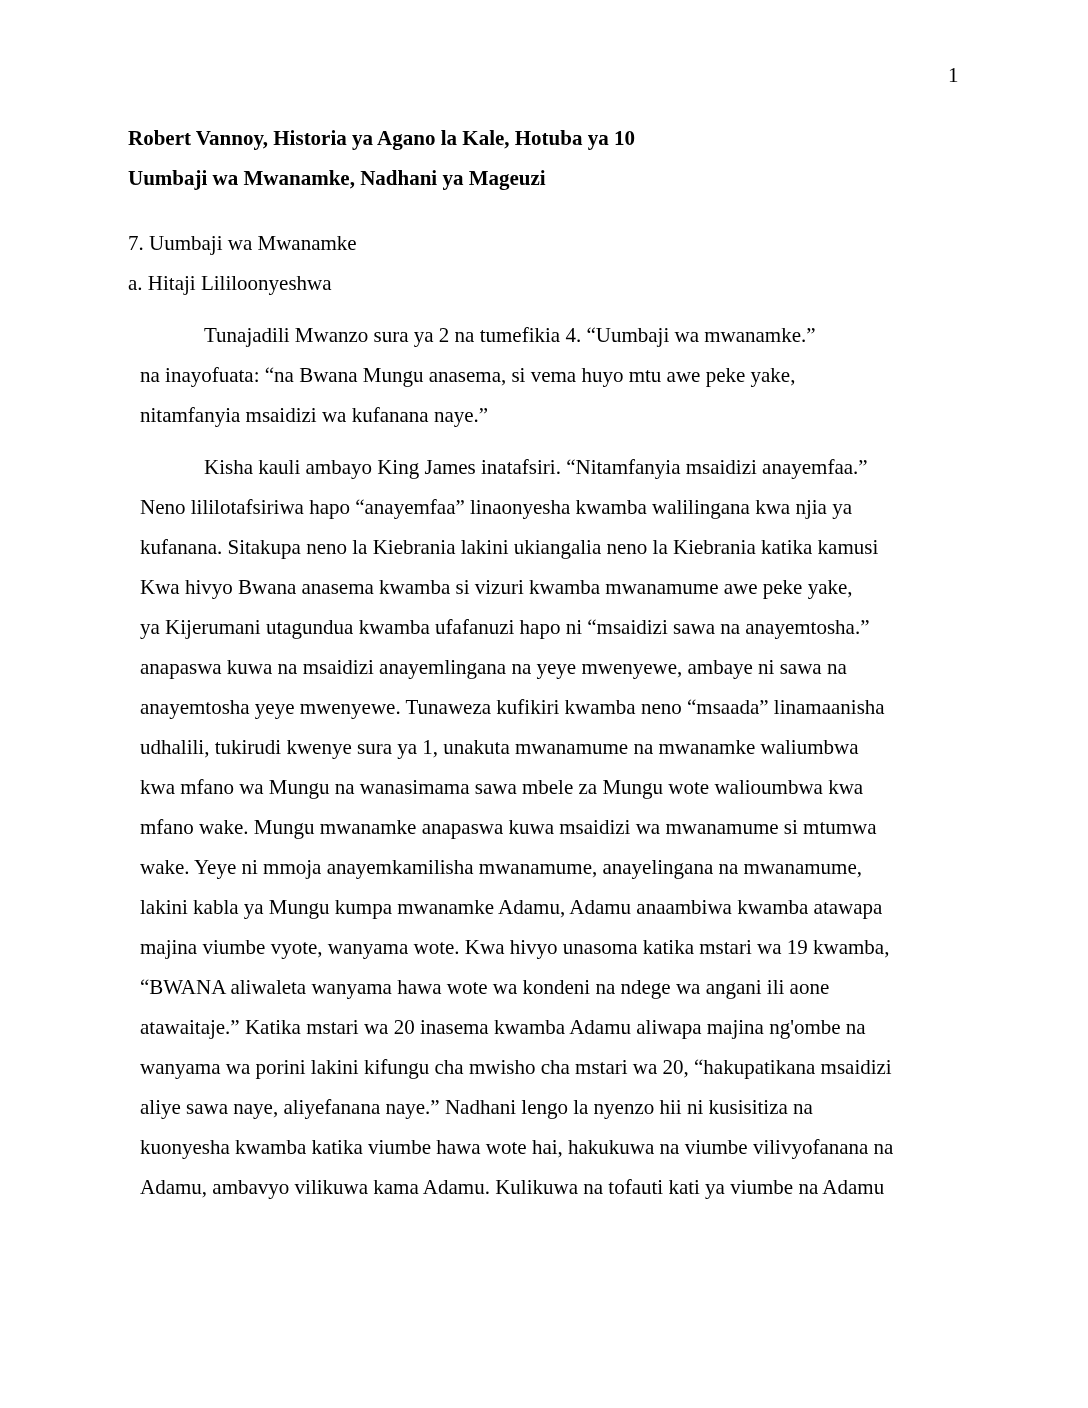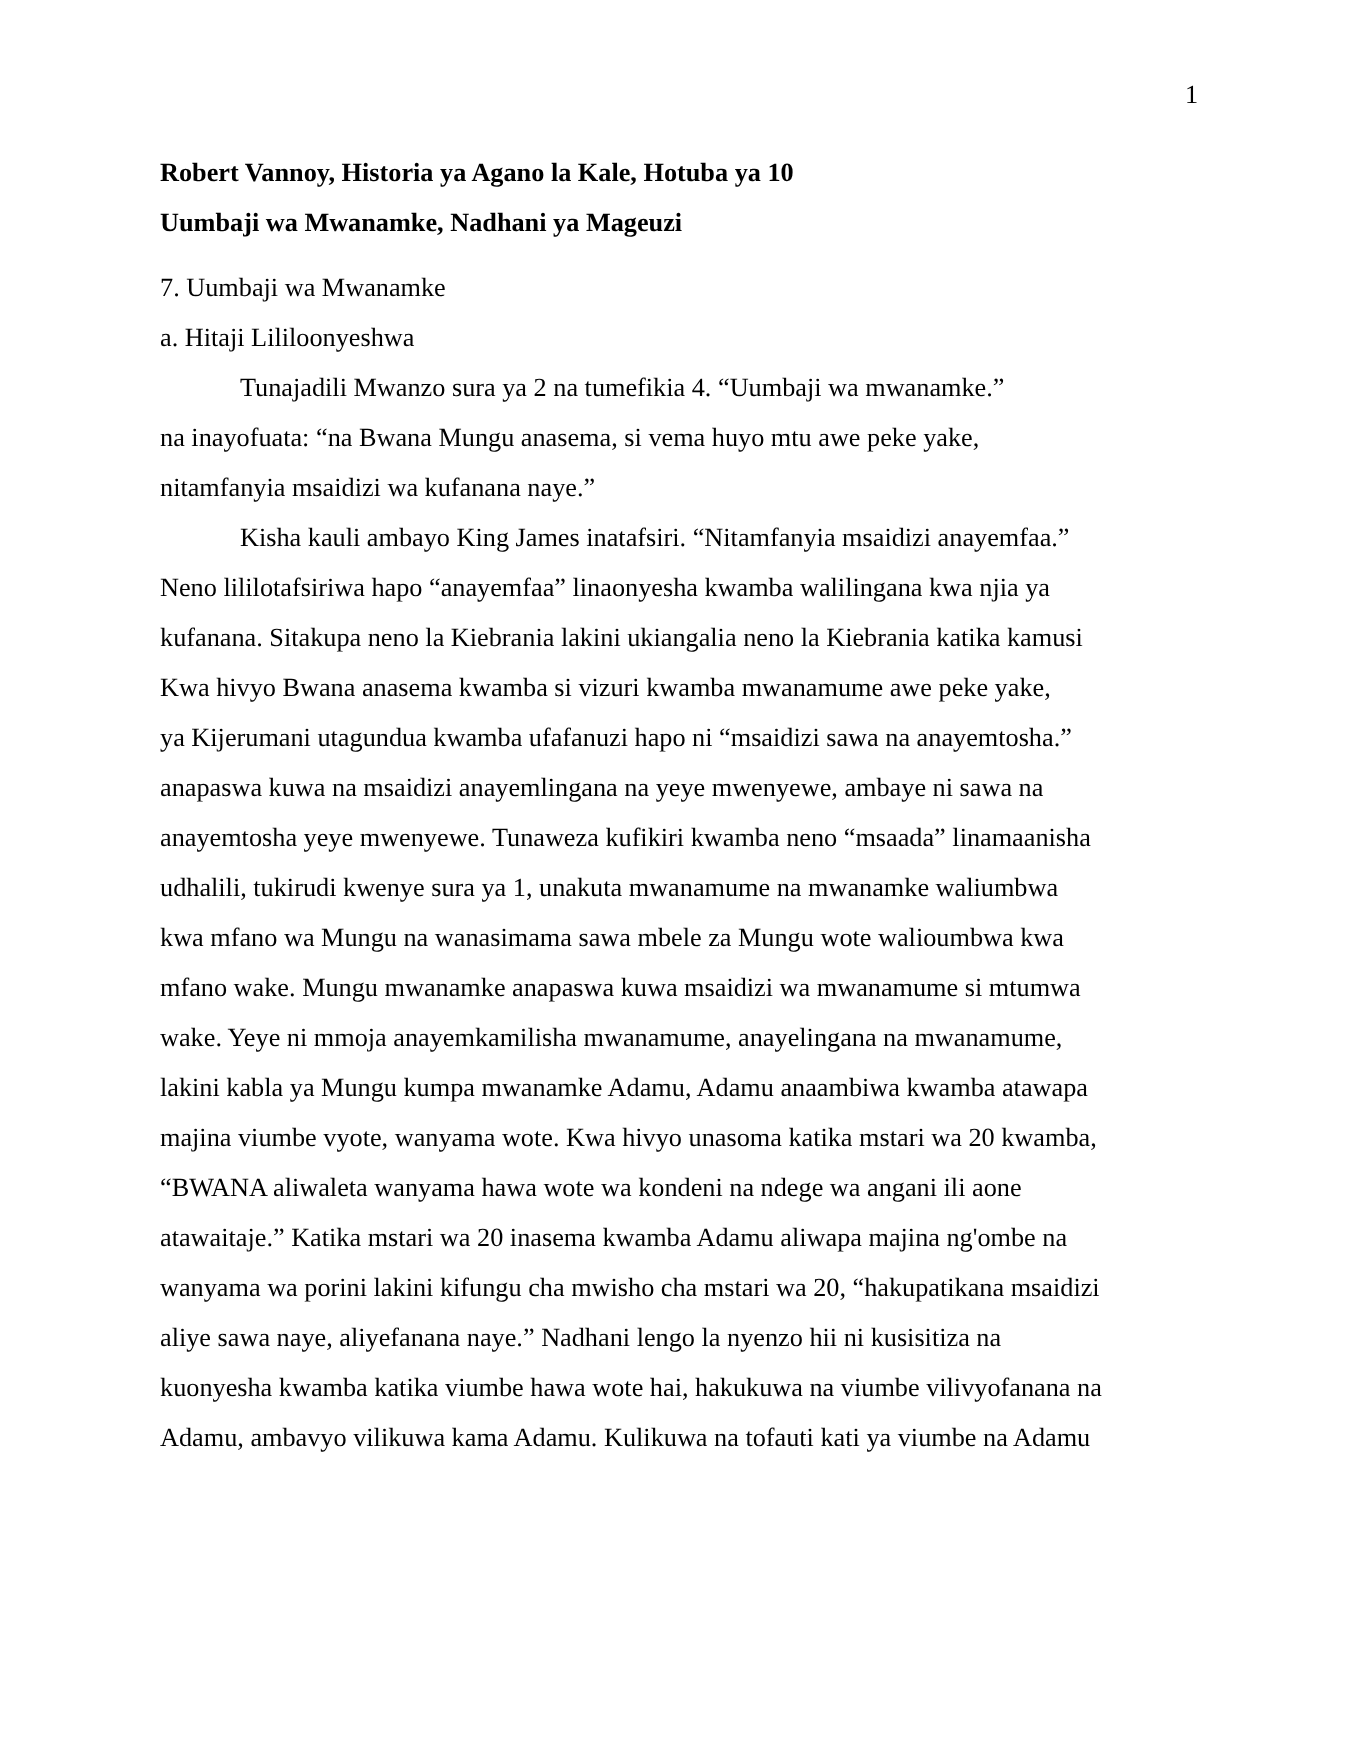--- a/index.html
+++ b/index.html
@@ -25,23 +25,23 @@
     left: 128px;
     top: 118px;
     width: 832px;
   }
   .line {
     display: block;
     height: 40px;
     line-height: 40px;
     white-space: nowrap;
   }
-  .title-block { margin-bottom: 12px; }
+  .title-block { margin-bottom: 25px; }
   .title-block .line { font-weight: bold; }
-  .paragraph { margin: 0; }
+  .paragraph { margin: 12px; }
   .paragraph .line.first { padding-left: 64px; }
 </style>
 </head>
 <body>
 
 <div class="page-number">1</div>
 
 <div class="content">
 
   <header class="title-block">
@@ -66,21 +66,21 @@
         <span class="line">kufanana. Sitakupa neno la Kiebrania lakini ukiangalia neno la Kiebrania katika kamusi</span>
         <span class="line">Kwa hivyo Bwana anasema kwamba si vizuri kwamba mwanamume awe peke yake,</span>
         <span class="line">ya Kijerumani utagundua kwamba ufafanuzi hapo ni “msaidizi sawa na anayemtosha.”</span>
         <span class="line">anapaswa kuwa na msaidizi anayemlingana na yeye mwenyewe, ambaye ni sawa na</span>
         <span class="line">anayemtosha yeye mwenyewe. Tunaweza kufikiri kwamba neno “msaada” linamaanisha</span>
         <span class="line">udhalili, tukirudi kwenye sura ya 1, unakuta mwanamume na mwanamke waliumbwa</span>
         <span class="line">kwa mfano wa Mungu na wanasimama sawa mbele za Mungu wote walioumbwa kwa</span>
         <span class="line">mfano wake. Mungu mwanamke anapaswa kuwa msaidizi wa mwanamume si mtumwa</span>
         <span class="line">wake. Yeye ni mmoja anayemkamilisha mwanamume, anayelingana na mwanamume,</span>
         <span class="line">lakini kabla ya Mungu kumpa mwanamke Adamu, Adamu anaambiwa kwamba atawapa</span>
-        <span class="line">majina viumbe vyote, wanyama wote. Kwa hivyo unasoma katika mstari wa 20 kwamba,</span>
+        <span class="line">majina viumbe vyote, wanyama wote. Kwa hivyo unasoma katika mstari wa 19 kwamba,</span>
         <span class="line">“BWANA aliwaleta wanyama hawa wote wa kondeni na ndege wa angani ili aone</span>
         <span class="line">atawaitaje.” Katika mstari wa 20 inasema kwamba Adamu aliwapa majina ng'ombe na</span>
         <span class="line">wanyama wa porini lakini kifungu cha mwisho cha mstari wa 20, “hakupatikana msaidizi</span>
         <span class="line">aliye sawa naye, aliyefanana naye.” Nadhani lengo la nyenzo hii ni kusisitiza na</span>
         <span class="line">kuonyesha kwamba katika viumbe hawa wote hai, hakukuwa na viumbe vilivyofanana na</span>
         <span class="line">Adamu, ambavyo vilikuwa kama Adamu. Kulikuwa na tofauti kati ya viumbe na Adamu</span>
       </p>
     </div>
 
 </div>

